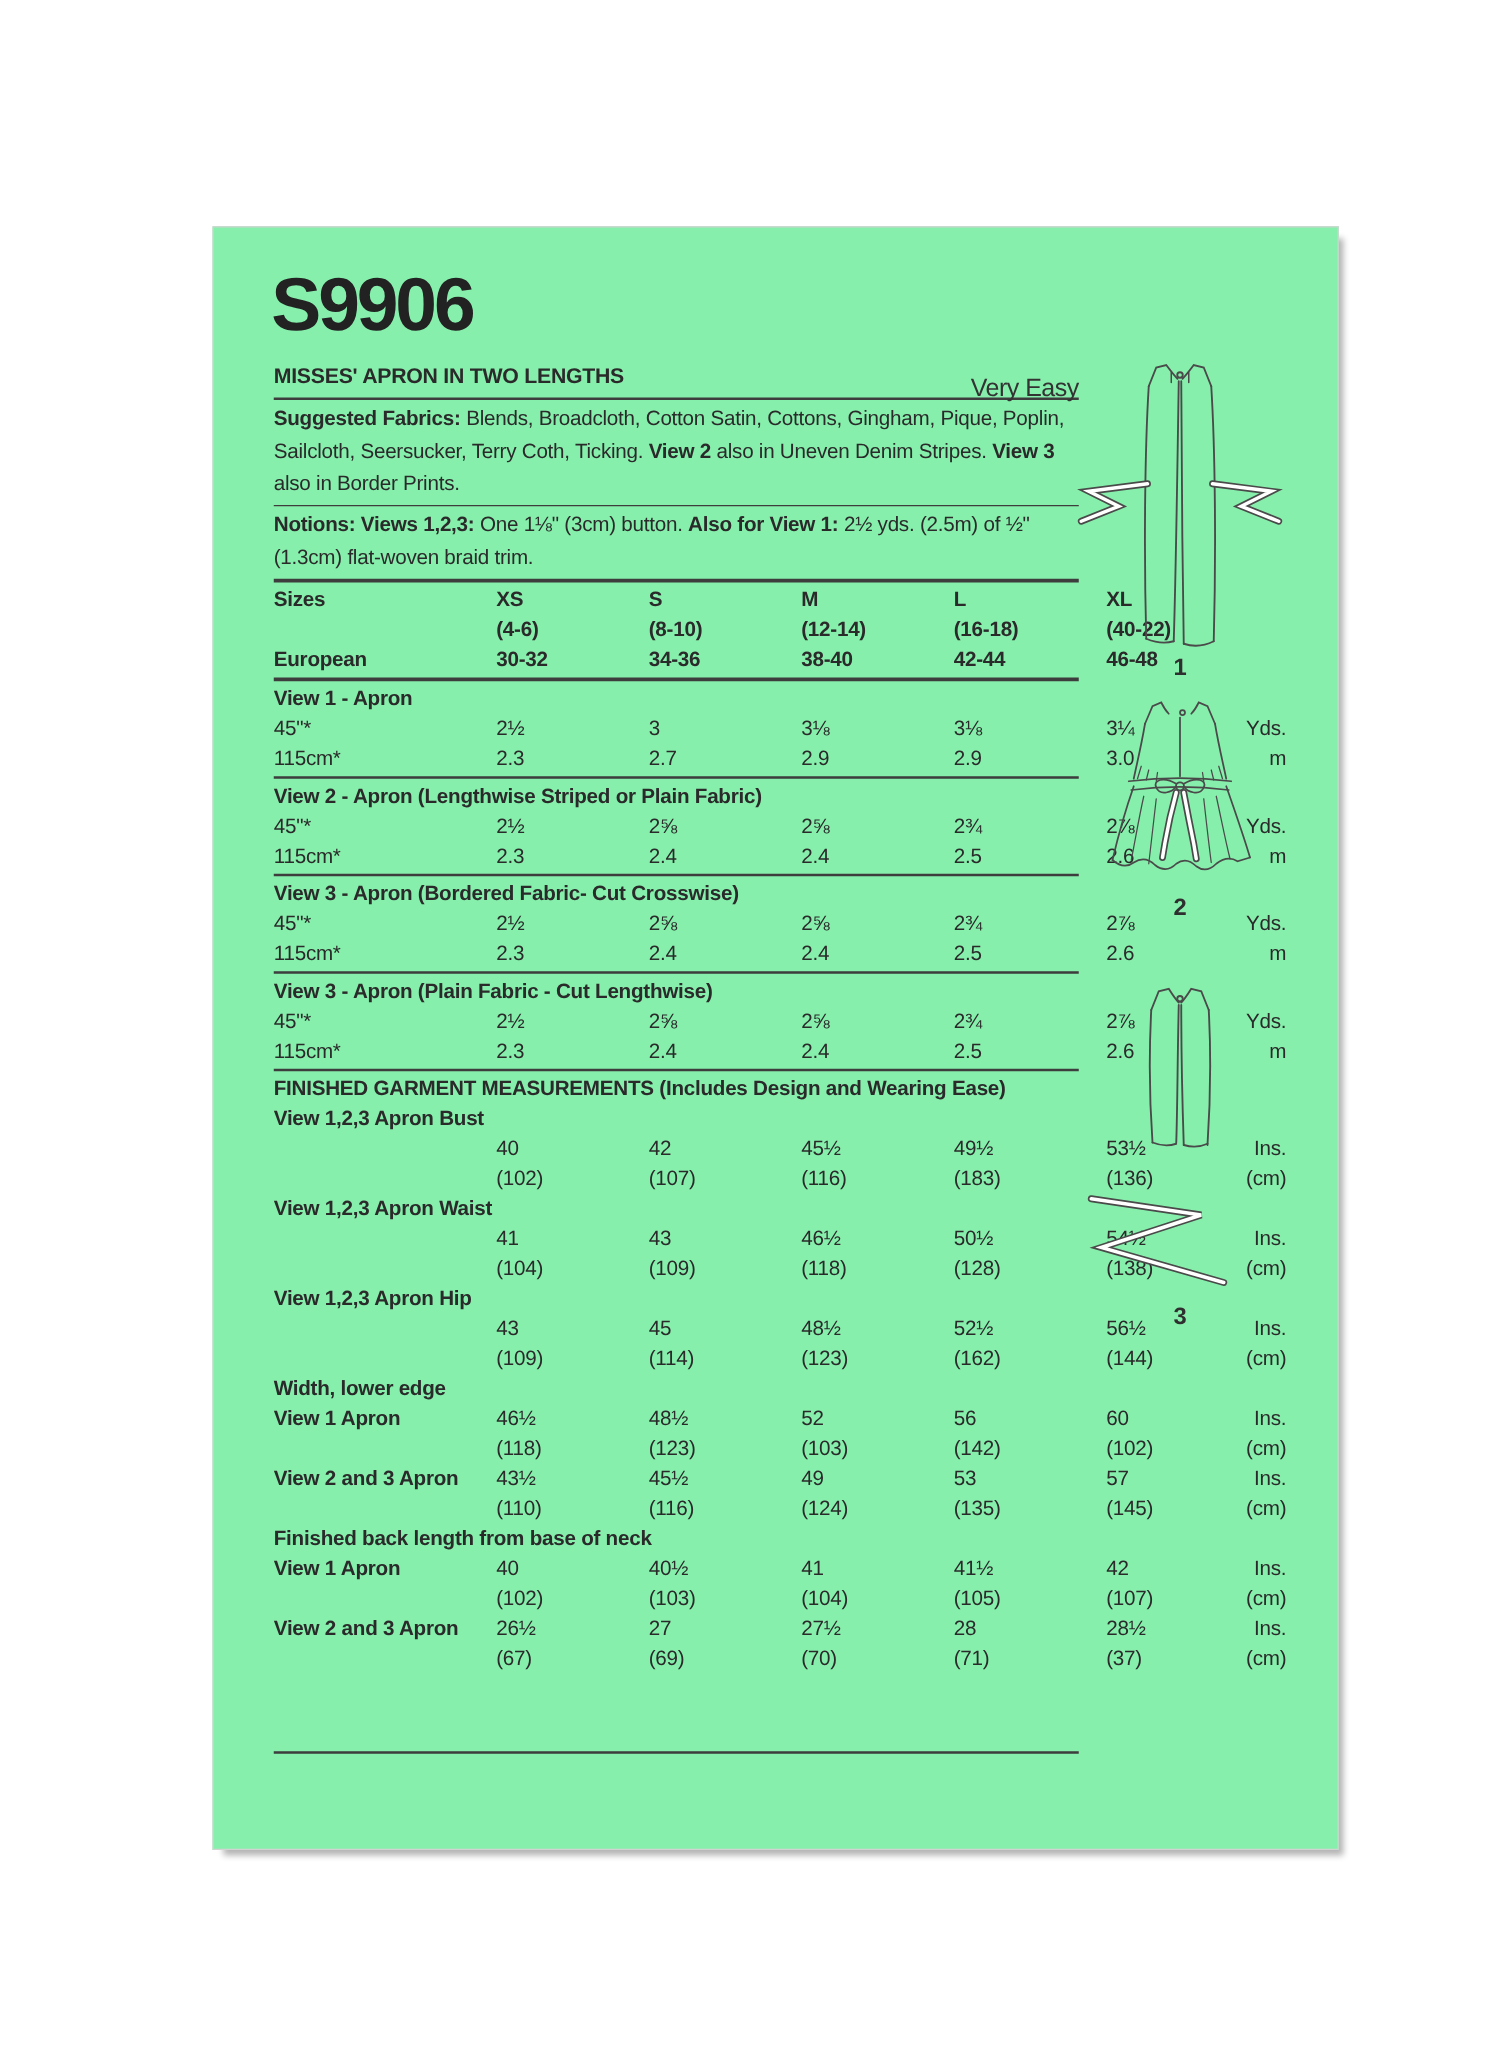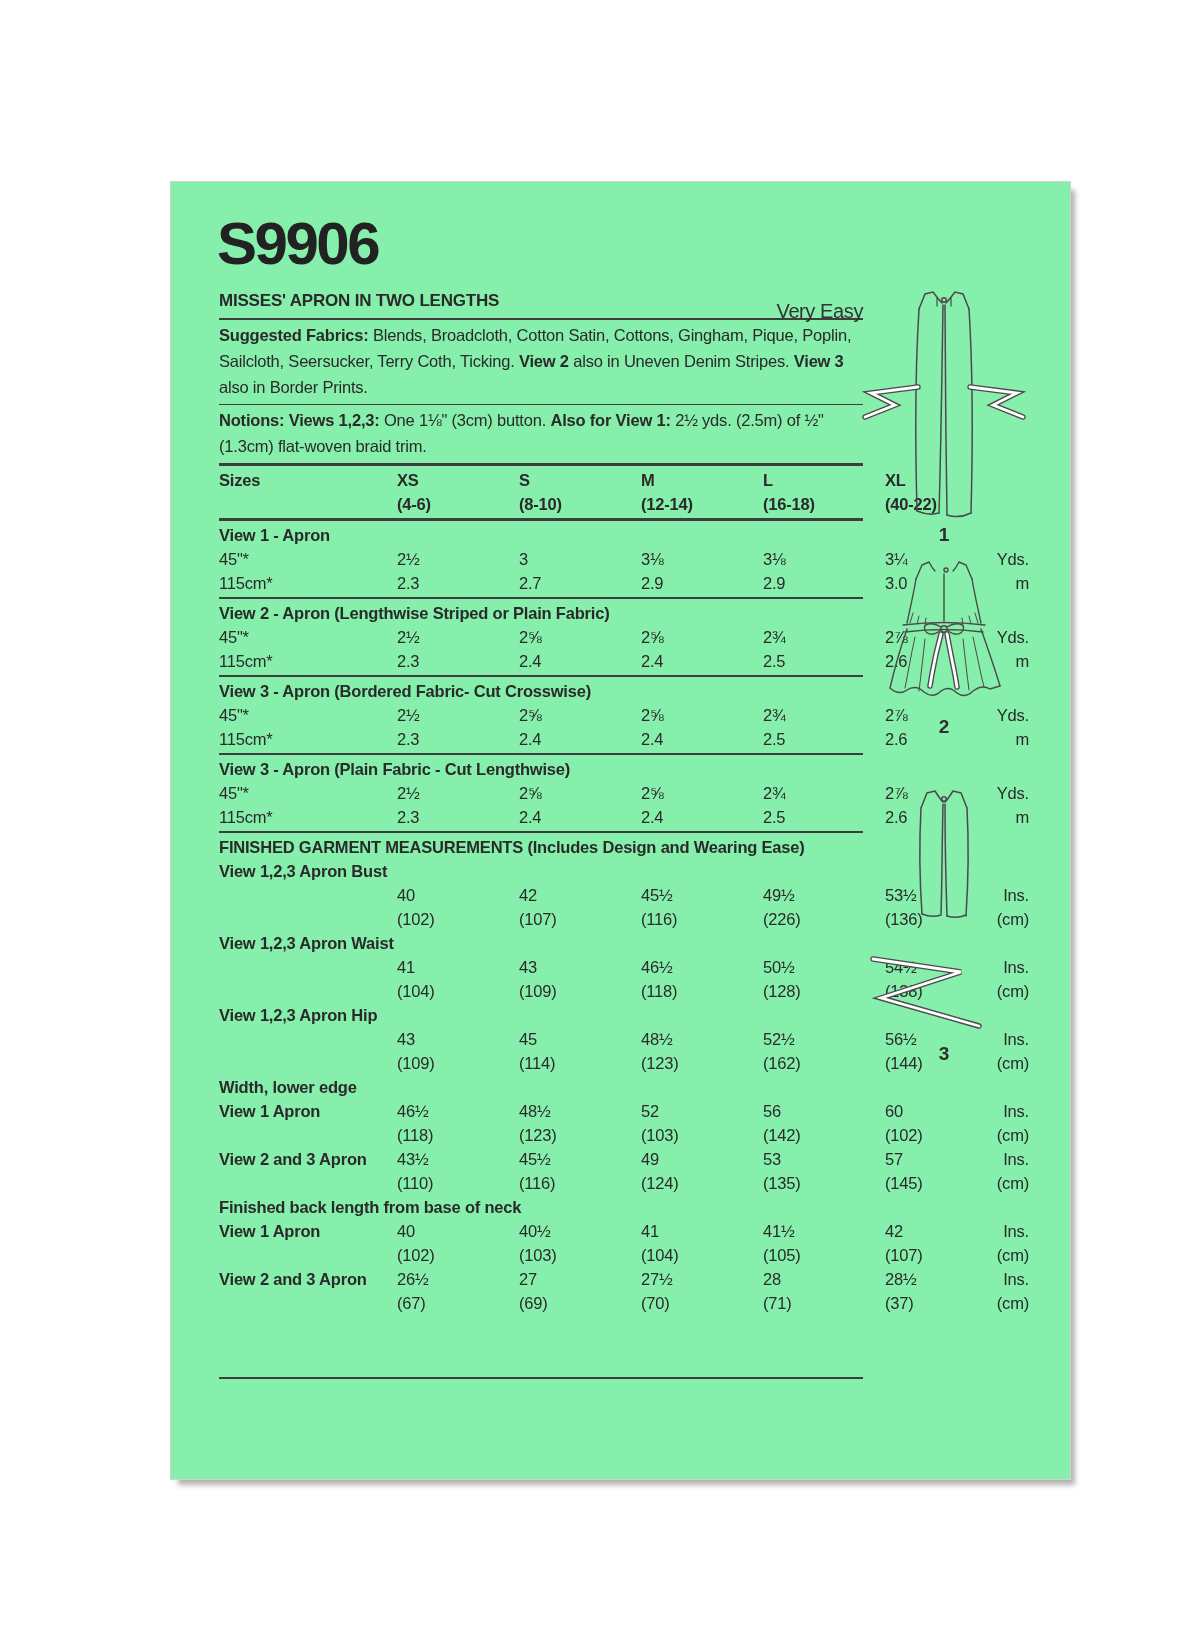--- a/index.html
+++ b/index.html
@@ -91,20 +91,29 @@
         </div>
         <div class="trow header">
           <div class="cell row-label"></div>
           <div class="cell value-cell">(4-6)</div>
           <div class="cell value-cell">(8-10)</div>
           <div class="cell value-cell">(12-14)</div>
           <div class="cell value-cell">(16-18)</div>
           <div class="cell value-cell">(40-22)</div>
           <div class="cell unit-cell"></div>
         </div>
+        <div class="trow header">
+          <div class="cell row-label">European</div>
+          <div class="cell value-cell">30-32</div>
+          <div class="cell value-cell">34-36</div>
+          <div class="cell value-cell">38-40</div>
+          <div class="cell value-cell">42-44</div>
+          <div class="cell value-cell">46-48</div>
+          <div class="cell unit-cell"></div>
+        </div>
         <div class="rule thick"></div>
         <div class="trow section">
           <div>View 1 - Apron</div>
         </div>
         <div class="trow data">
           <div class="cell row-label">45"*</div>
           <div class="cell value-cell">2½</div>
           <div class="cell value-cell">3</div>
           <div class="cell value-cell">3⅛</div>
           <div class="cell value-cell">3⅛</div>
@@ -200,21 +209,21 @@
           <div class="cell value-cell">45½</div>
           <div class="cell value-cell">49½</div>
           <div class="cell value-cell">53½</div>
           <div class="cell unit-cell">Ins.</div>
         </div>
         <div class="trow data">
           <div class="cell row-label"></div>
           <div class="cell value-cell">(102)</div>
           <div class="cell value-cell">(107)</div>
           <div class="cell value-cell">(116)</div>
-          <div class="cell value-cell">(226)</div>
+          <div class="cell value-cell">(183)</div>
           <div class="cell value-cell">(136)</div>
           <div class="cell unit-cell">(cm)</div>
         </div>
         <div class="trow section">
           <div>View 1,2,3 Apron Waist</div>
         </div>
         <div class="trow data">
           <div class="cell row-label"></div>
           <div class="cell value-cell">41</div>
           <div class="cell value-cell">43</div>

